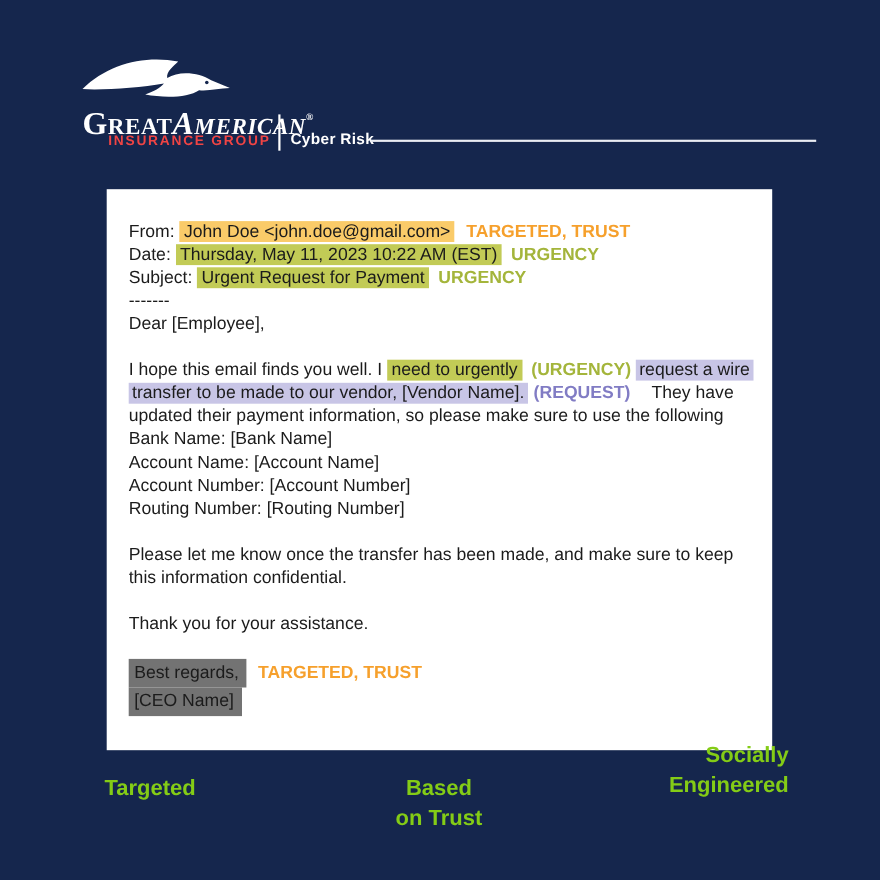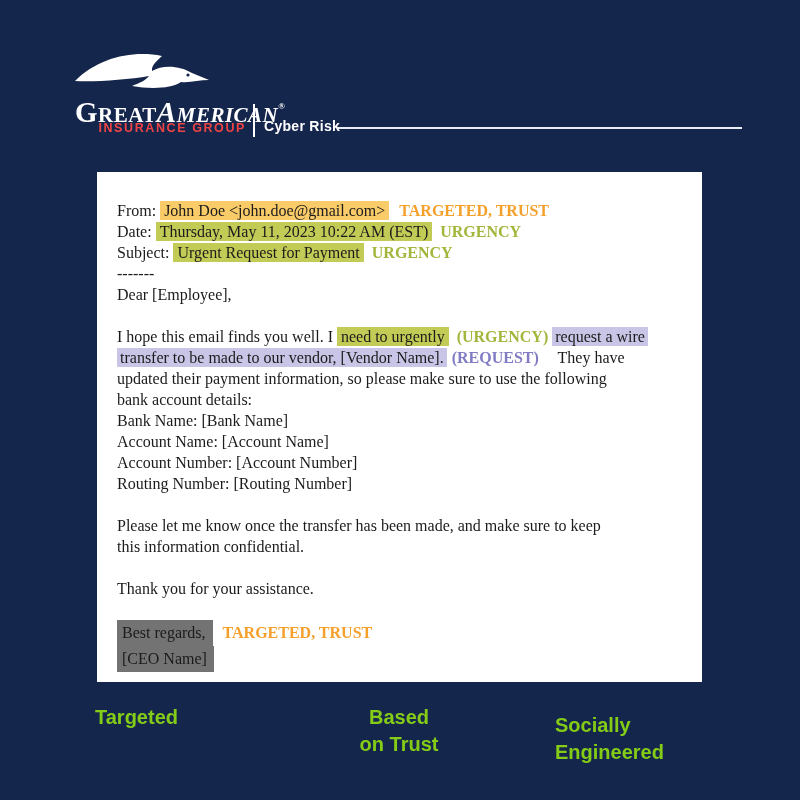--- a/index.html
+++ b/index.html
@@ -31,21 +31,21 @@
     position:absolute; left:264px; top:118px;
     color:#fff; font-weight:bold; font-size:14px; letter-spacing:0.3px;
   }
   .h-rule { position:absolute; left:337px; top:127px; width:405px; height:2px; background:#E9ECF2; }
 
   
   .email-card {
     position:absolute; left:97px; top:172px; width:605px; height:510px;
     background:#fff; box-sizing:border-box;
     padding:28px 20px 0 20px;
-    color:#1B1B1B; font-size:16px; line-height:21px;font-family:Liberation Serif, serif;
+    color:#1B1B1B; font-size:16px; line-height:21px;
   }
   .line { white-space:nowrap; }
   .gap  { height:21px; }
 
   .hl-amber  { background:#FACB69; padding:1px 4px; }
   .hl-green  { background:#C2CB56; padding:1px 4px; }
   .hl-purple { background:#C8C5E6; padding:1px 3px; }
   .hl-orange { background:#737373; padding:2px 7px 3px 5px; display:inline-block; }
 
   .tag { font-weight:bold; }
@@ -53,21 +53,21 @@
   .tag-green  { color:#A4B53B; margin-left:4px; }
   .tag-purple { color:#817CC4; margin-left:1px; margin-right:15px; }
 
   
   .footer-label {
     position:absolute; color:#84cc16; font-weight:bold;
     font-size:20px; line-height:27px;
   }
   .fl-1 { left:95px;  top:704px; }
   .fl-2 { left:320px; top:704px; width:158px; text-align:center; }
-  .fl-3 { left:555px; top:712px; width:162px; text-align:left; }
+  .fl-3 { left:555px; top:674px; width:162px; text-align:right; }
 </style>
 </head>
 <body>
 
 <div class="eagle">
   <svg viewBox="0 0 150 48" width="150" height="48">
     <path fill="#ffffff" d="M3 33 C 26 10, 60 2, 90 8 C 86 12, 79 17, 80 23
       C 91 16, 109 18, 120 25 L 137 32 C 127 32, 118 35, 109 34
       C 99 41, 77 41, 60 38 C 68 35, 74 32, 77 28
       C 55 32, 22 34, 3 33 Z"></path>
@@ -115,21 +115,20 @@
     <span class="hl-green">need to urgently</span>
     <span class="tag tag-green">(URGENCY)</span>
     <span class="hl-purple">request a wire</span>
   </div>
   <div class="line">
     <span class="hl-purple">transfer to be made to our vendor, [Vendor Name].</span>
     <span class="tag tag-purple">(REQUEST)</span>
     <span>They have</span>
   </div>
   <div class="line">updated their payment information, so please make sure to use the following</div>
-  <div class="line">bank account details:</div>
 
   <div class="line">Bank Name: [Bank Name]</div>
   <div class="line">Account Name: [Account Name]</div>
   <div class="line">Account Number: [Account Number]</div>
   <div class="line">Routing Number: [Routing Number]</div>
 
   <div class="gap"></div>
 
   <div class="line">Please let me know once the transfer has been made, and make sure to keep</div>
   <div class="line">this information confidential.</div>

